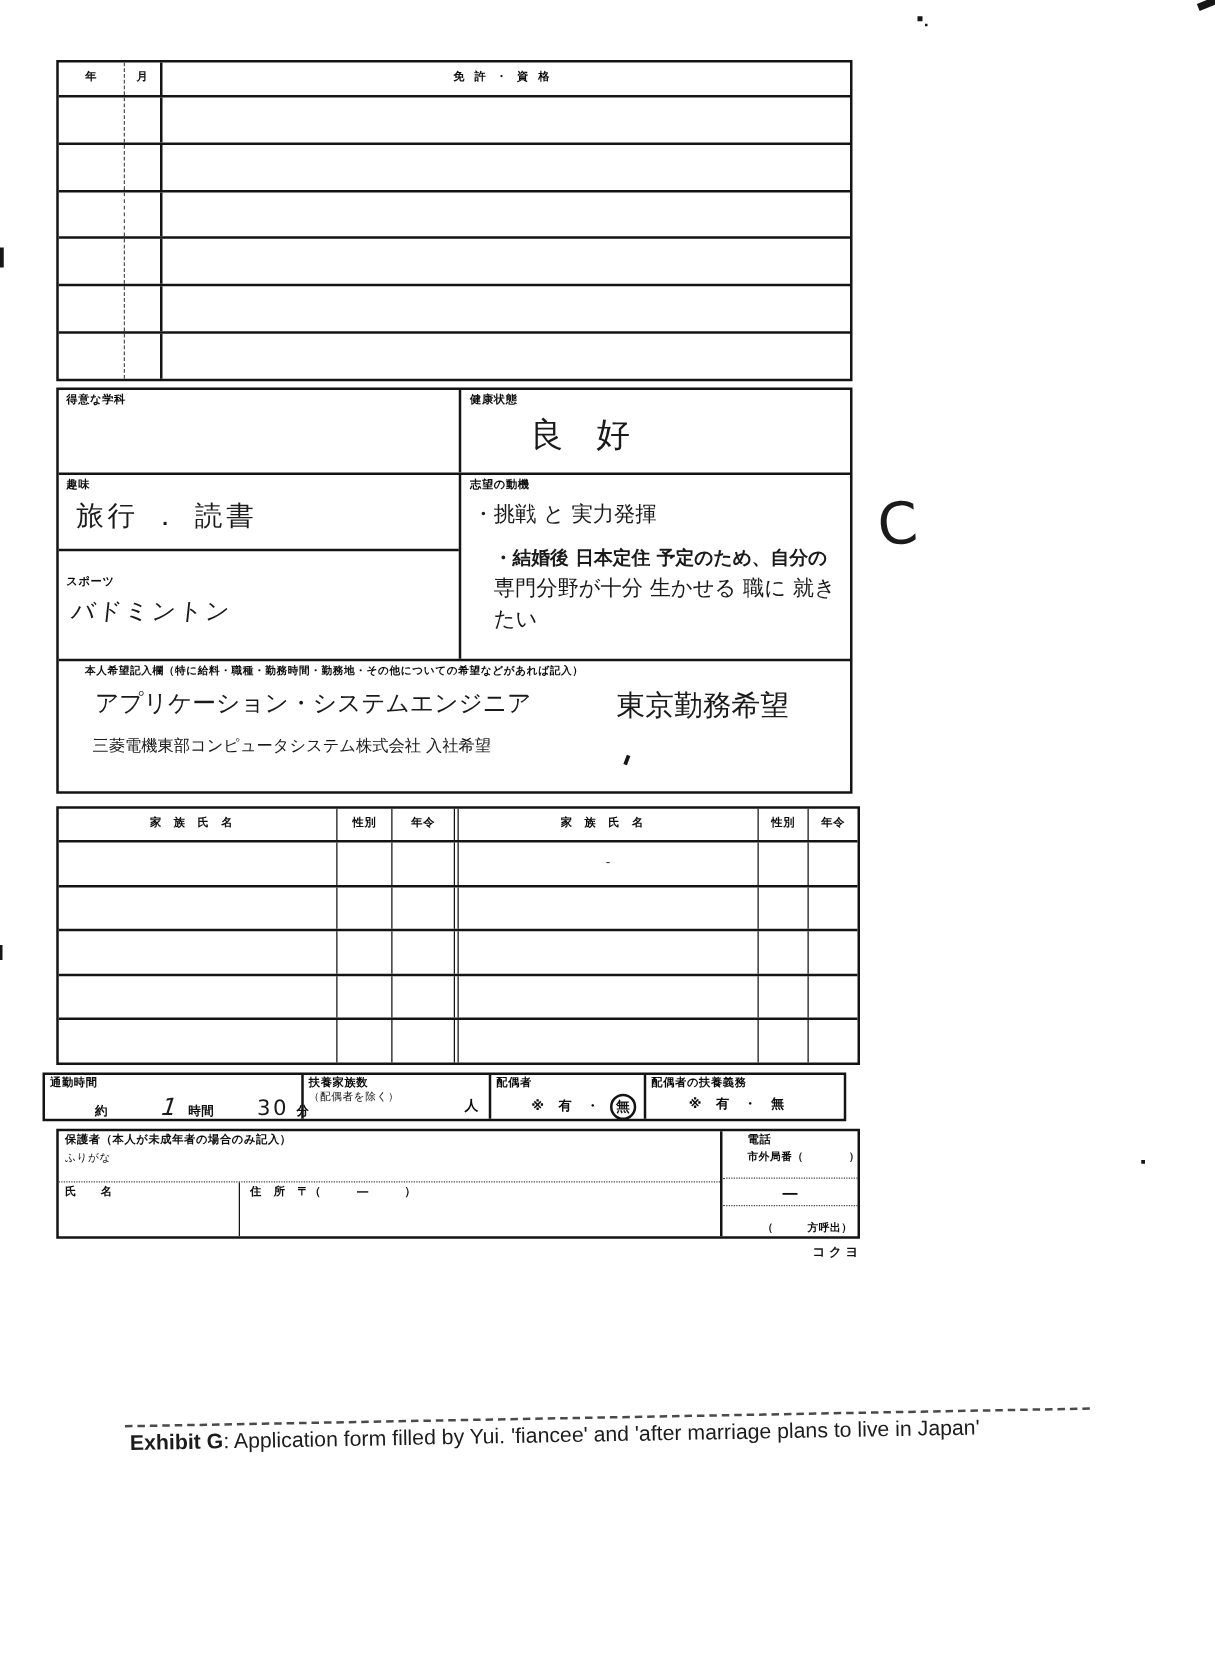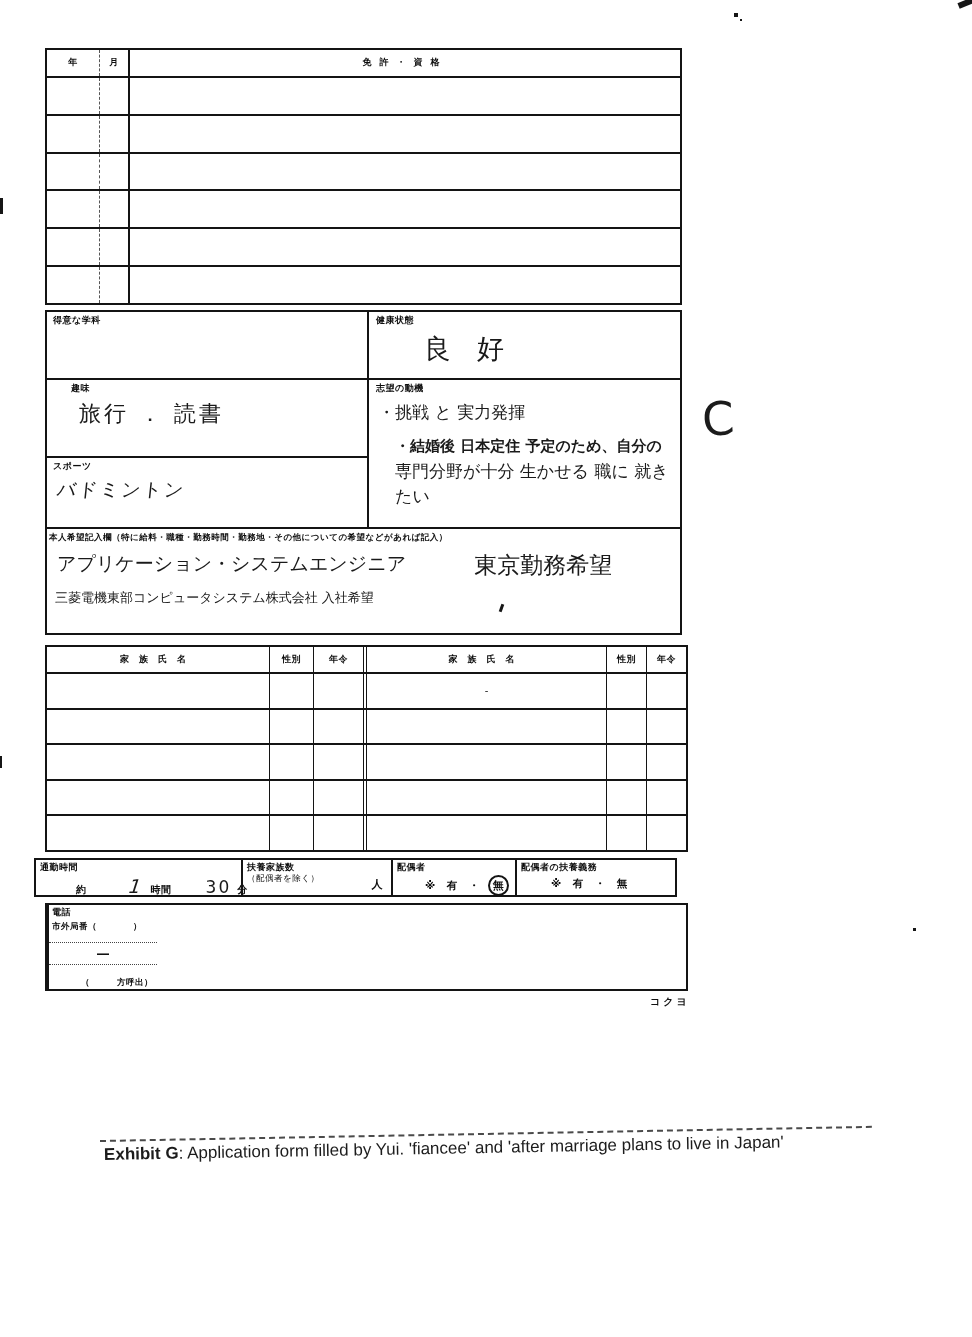--- a/index.html
+++ b/index.html
@@ -17,26 +17,26 @@
   .lt-row { display:flex; flex:1; border-top:2px solid #141414; }
   .lt-row.hdr { flex:0 0 26px; border-top:none; }
   .lt-c1 { width:53px; border-right:1px dashed #555; display:flex; align-items:center; justify-content:center; }
   .lt-c2 { width:30px; border-right:2px solid #141414; display:flex; align-items:center; justify-content:center; }
   .lt-c3 { flex:1; display:flex; align-items:center; justify-content:center; }
 
   
   .mid { left:45px; top:310px; width:637px; height:325px; display:flex; flex-direction:column; }
   .mid-r1 { height:68px; display:flex; border-bottom:2px solid #141414; }
   .mid-r2 { height:149px; display:flex; border-bottom:2px solid #141414; }
-  .mid-r3 { flex:1; padding:3px 2px; }
+  .mid-r3 { flex:1; padding:3px 21px; }
   .mid-left1 { width:322px; border-right:2px solid #141414; padding:3px 6px; }
   .mid-right1 { flex:1; padding:3px 7px; }
   .mid-left2 { width:322px; border-right:2px solid #141414; display:flex; flex-direction:column; }
-  .hobby-cell { height:78px; border-bottom:2px solid #141414; padding:3px 24px; }
-  .sports-cell { flex:1; padding:3px 6px; }
+  .hobby-cell { height:61px; border-bottom:2px solid #141414; padding:3px 6px; }
+  .sports-cell { flex:1; padding:20px 6px; }
   .motiv-cell { flex:1; padding:3px 7px; }
 
   
   .ft { left:45px; top:645px; width:643px; height:207px; display:flex; flex-direction:column; }
   .ft-row { display:flex; flex:1; border-top:2px solid #141414; }
   .ft-row.hdr { flex:0 0 25px; border-top:none; }
   .ft-name1 { width:222px; display:flex; align-items:center; justify-content:center; }
   .ft-sex1  { width:44px; border-left:1px solid #141414; display:flex; align-items:center; justify-content:center; }
   .ft-age1  { width:50px; border-left:1px solid #141414; display:flex; align-items:center; justify-content:center; }
   .ft-name2 { flex:1; border-left:4px double #141414; display:flex; align-items:center; justify-content:center; }
@@ -53,21 +53,21 @@
   .cm-c4 { flex:1; }
 
   
   .gd { left:45px; top:903px; width:643px; height:88px; display:flex; }
   .gd-left { flex:1; display:flex; flex-direction:column; }
   .gd-top { height:41px; border-bottom:1px dotted #444; padding:2px 5px; }
   .gd-bottom { flex:1; display:flex; }
   .gd-name { width:145px; border-right:1px solid #141414; padding:3px 5px; }
   .gd-addr { flex:1; padding:3px 8px; }
   .gd-phone { width:110px; border-left:2px solid #141414; display:flex; flex-direction:column; }
-  .gd-p1 { height:41px; border-bottom:1px dotted #444; padding:2px 3px; }
+  .gd-p1 { height:41px; border-bottom:1px dotted #444; padding:2px 20px; }
   .gd-p2 { height:24px; border-bottom:1px dotted #444; text-align:center; font-weight:700; font-size:12px; padding-top:4px; }
   .gd-p3 { flex:1; text-align:right; padding:5px 4px 0 0; }
 
   .circle-opt {
     display:inline-block; width:21px; height:21px; border:2px solid #141414; border-radius:50%;
     text-align:center; line-height:17px; font-size:11px; font-weight:700; vertical-align:middle;
   }
   .speck { position:absolute; background:#161616; }
   .caption-line { position:absolute; left:100px; top:1140px; width:772px; height:0;
     border-top:2px dashed #4a4a4a; transform:rotate(-1.05deg); transform-origin:left center; }
@@ -235,20 +235,34 @@
         <span class="circle-opt" style="margin-left:8px;">無</span>
       </div>
     </div>
     <div class="cm-c cm-c4">
       <div class="lbl">配偶者の扶養義務</div>
       <div class="lbl" style="font-size:10.5px; margin:4px 0 0 30px;">※　有　・　無</div>
     </div>
   </div>
 
   <div class="blk gd">
+    <div class="gd-left">
+      <div class="gd-top">
+        <div class="lbl">保護者（本人が未成年者の場合のみ記入）</div>
+        <div class="lbl" style="font-weight:400; margin-top:4px; font-size:8.5px;">ふりがな</div>
+      </div>
+      <div class="gd-bottom">
+        <div class="gd-name">
+          <div class="lbl">氏　　名</div>
+        </div>
+        <div class="gd-addr">
+          <div class="lbl">住　所　〒（　　　―　　　）</div>
+        </div>
+      </div>
+    </div>
     <div class="gd-phone">
       <div class="gd-p1">
         <div class="lbl">電話</div>
         <div class="lbl" style="font-size:8.5px; margin-top:3px;">市外局番（　　　　）</div>
       </div>
       <div class="gd-p2">―</div>
       <div class="gd-p3">
         <span class="lbl" style="font-size:8.5px;">（　　　方呼出）</span>
       </div>
     </div>

